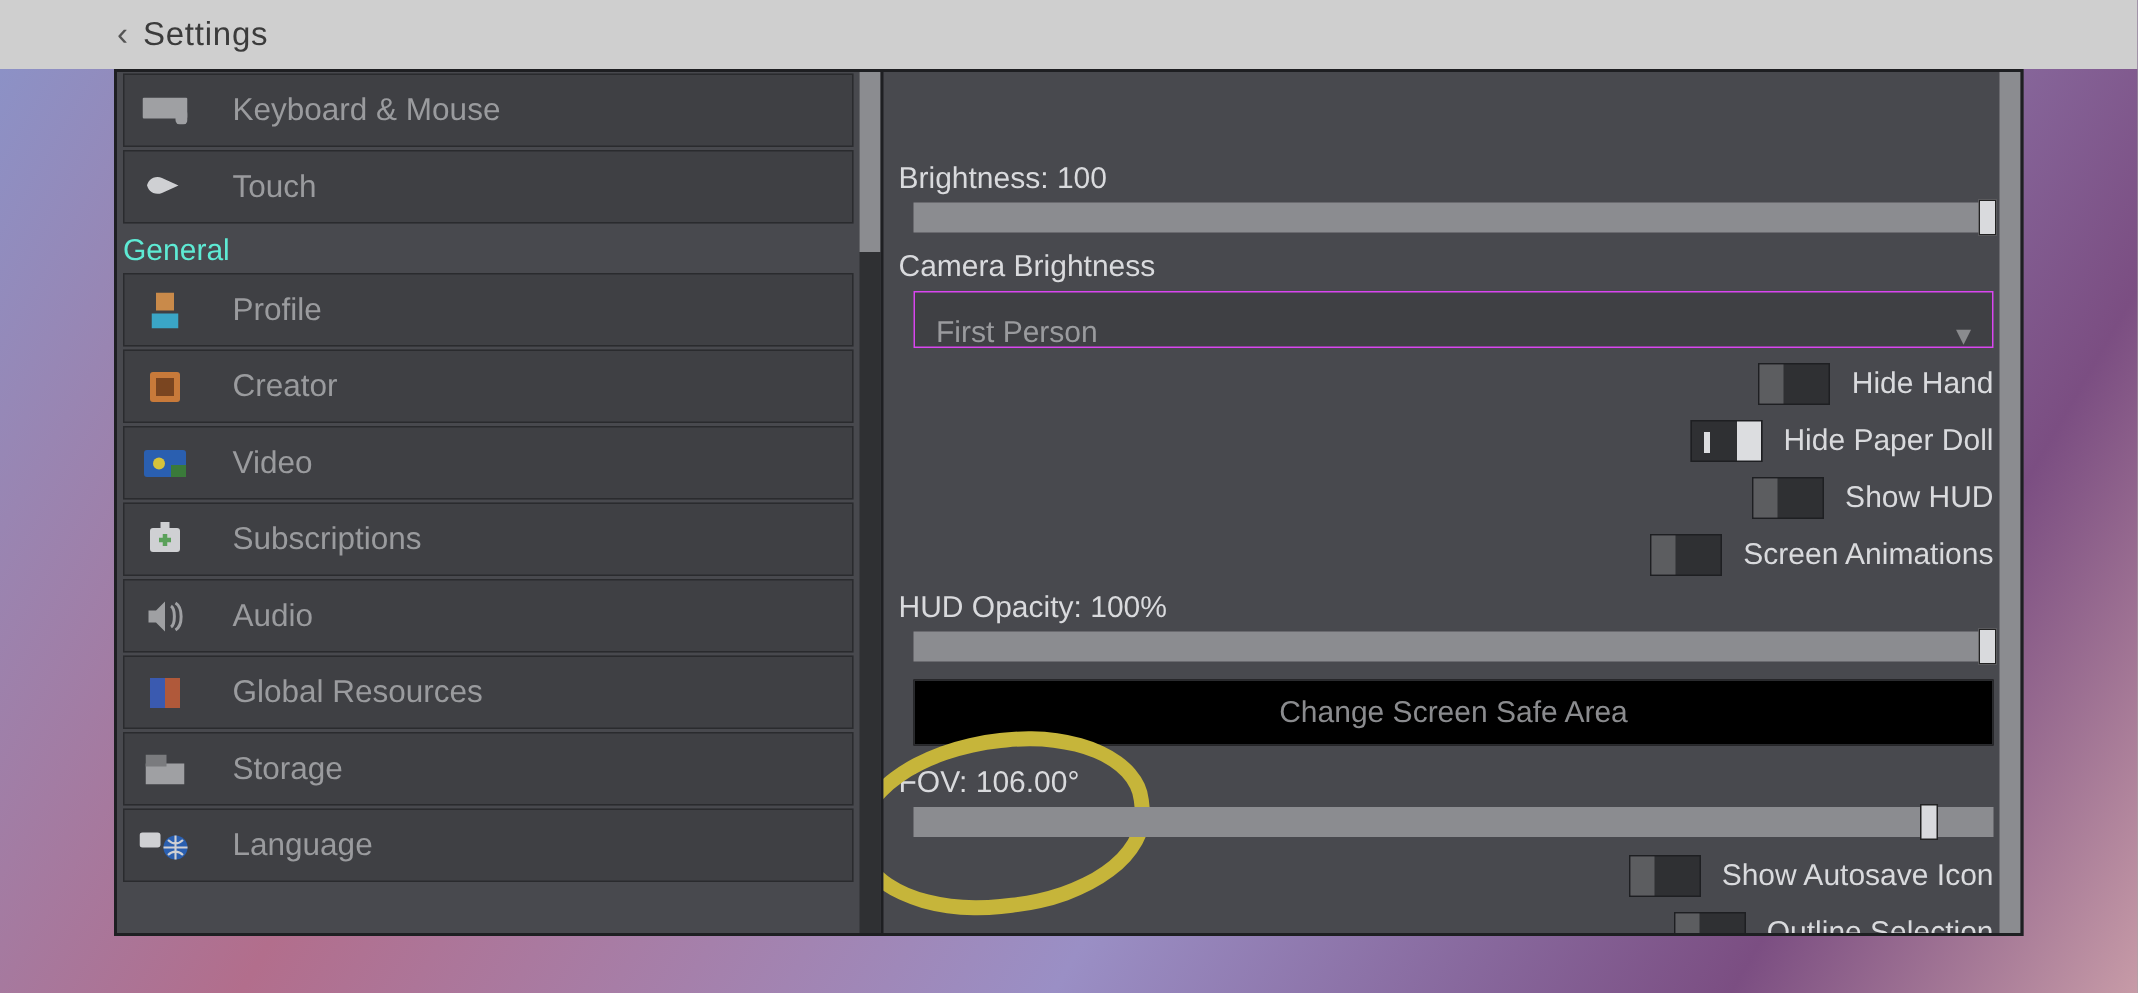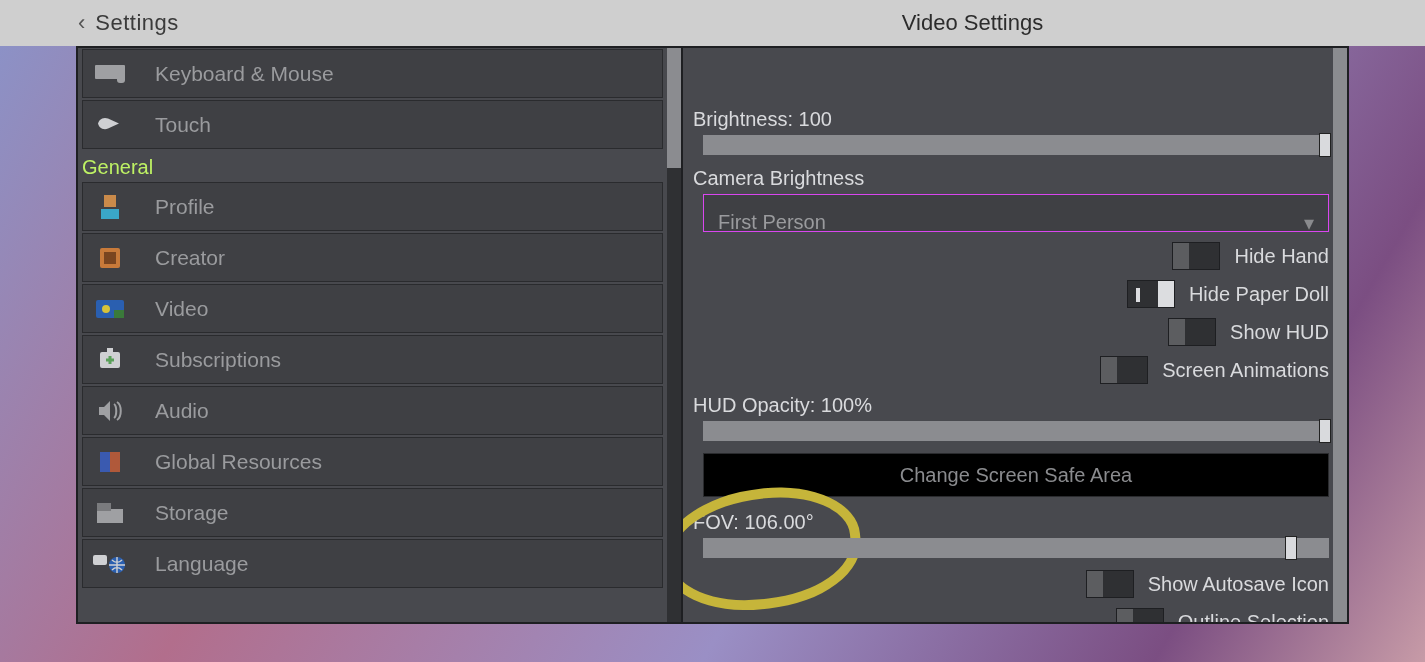--- a/index.html
+++ b/index.html
@@ -23,21 +23,21 @@
   .title > span { position:relative; left:260px; }
 
   
   .frame {
     position:absolute; left:76px; top:46px; right:76px; bottom:38px;
     background:#48494e;
     border:2px solid #1e1f22;
     display:flex;
   }
   .sidebar {
-    width:605px; flex:none;
+    width:511px; flex:none;
     padding:0; position:relative;
     border-right:2px solid #1e1f22;
     display:flex; flex-direction:column;
     overflow:hidden;
   }
   .side-track {
     position:absolute; right:0; top:0; bottom:0; width:14px; background:#2f3033;
   }
   .side-thumb {
     position:absolute; right:0; top:0; width:14px; height:120px; background:#8b8c90;
@@ -48,21 +48,21 @@
     height:49px;
     margin:1px 18px 1px 4px;
     padding-left:10px;
     background:#3f4044;
     border:1px solid #2a2b2e;
     color:#9a9b9e; font-size:21px;
     cursor:pointer;
   }
   .side-icon { width:34px; display:flex; justify-content:center; color:#b7b8bb; font-size:22px;}
   .section-label{
-    padding:6px 4px 2px 4px; color:#bef264; font-size:20px;
+    padding:6px 4px 2px 4px; color:#5eead4; font-size:20px;
   }
 
   
   .content {
     flex:1; position:relative; overflow:hidden; padding:0;
   }
   .c-track { position:absolute; right:0; top:0; bottom:0; width:14px; background:#8b8c90;}
   .inner   { position:absolute; left:10px; right:18px; top:60px; bottom:0; color:#d9dadd;}
 
   .lbl { font-size:20px; margin-bottom:2px; }
@@ -108,23 +108,20 @@
   svg { display:block; }
 </style>
 </head>
 <body>
 
 <div class="topbar">
   <div class="back">
     <span class="back-caret">‹</span>
     <span class="back-text">Settings</span>
   </div>
-  <div class="title">
-    <span>Video Settings</span>
-  </div>
 </div>
 
 <div class="frame">
 
   <div class="sidebar">
     <div class="side-track"></div>
     <div class="side-thumb"></div>
 
     <div class="side-item">
       <span class="side-icon">

